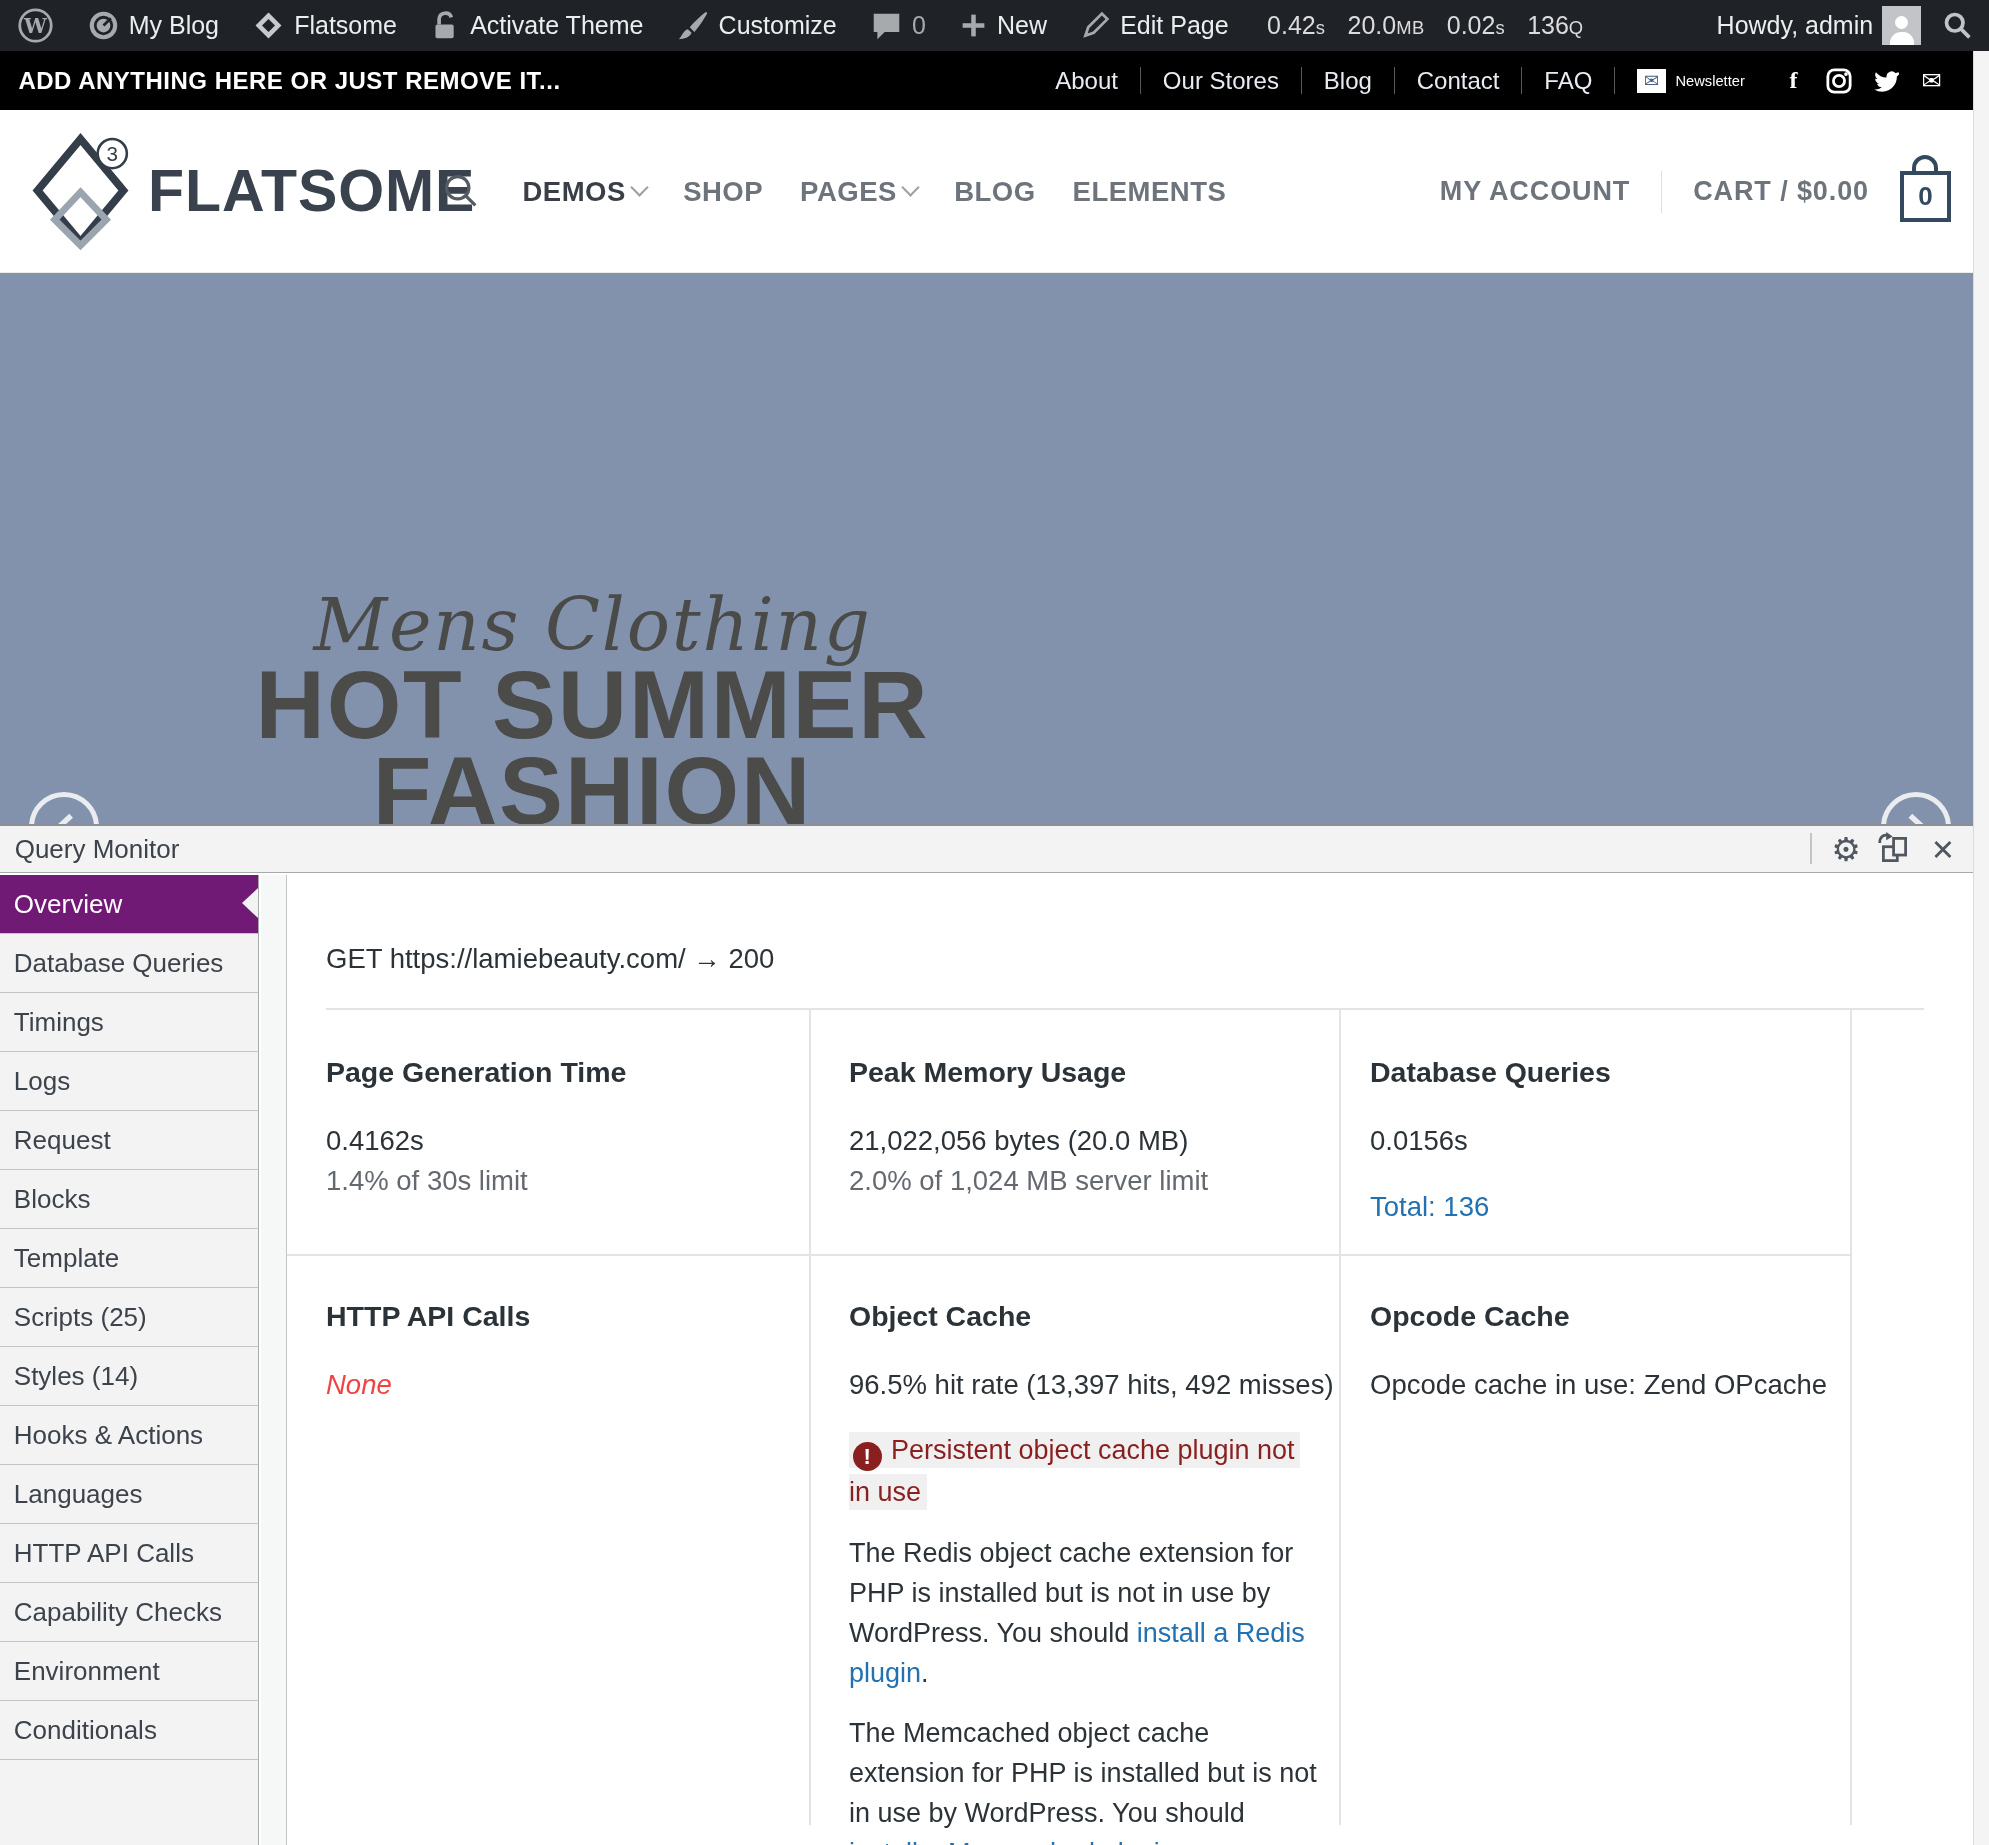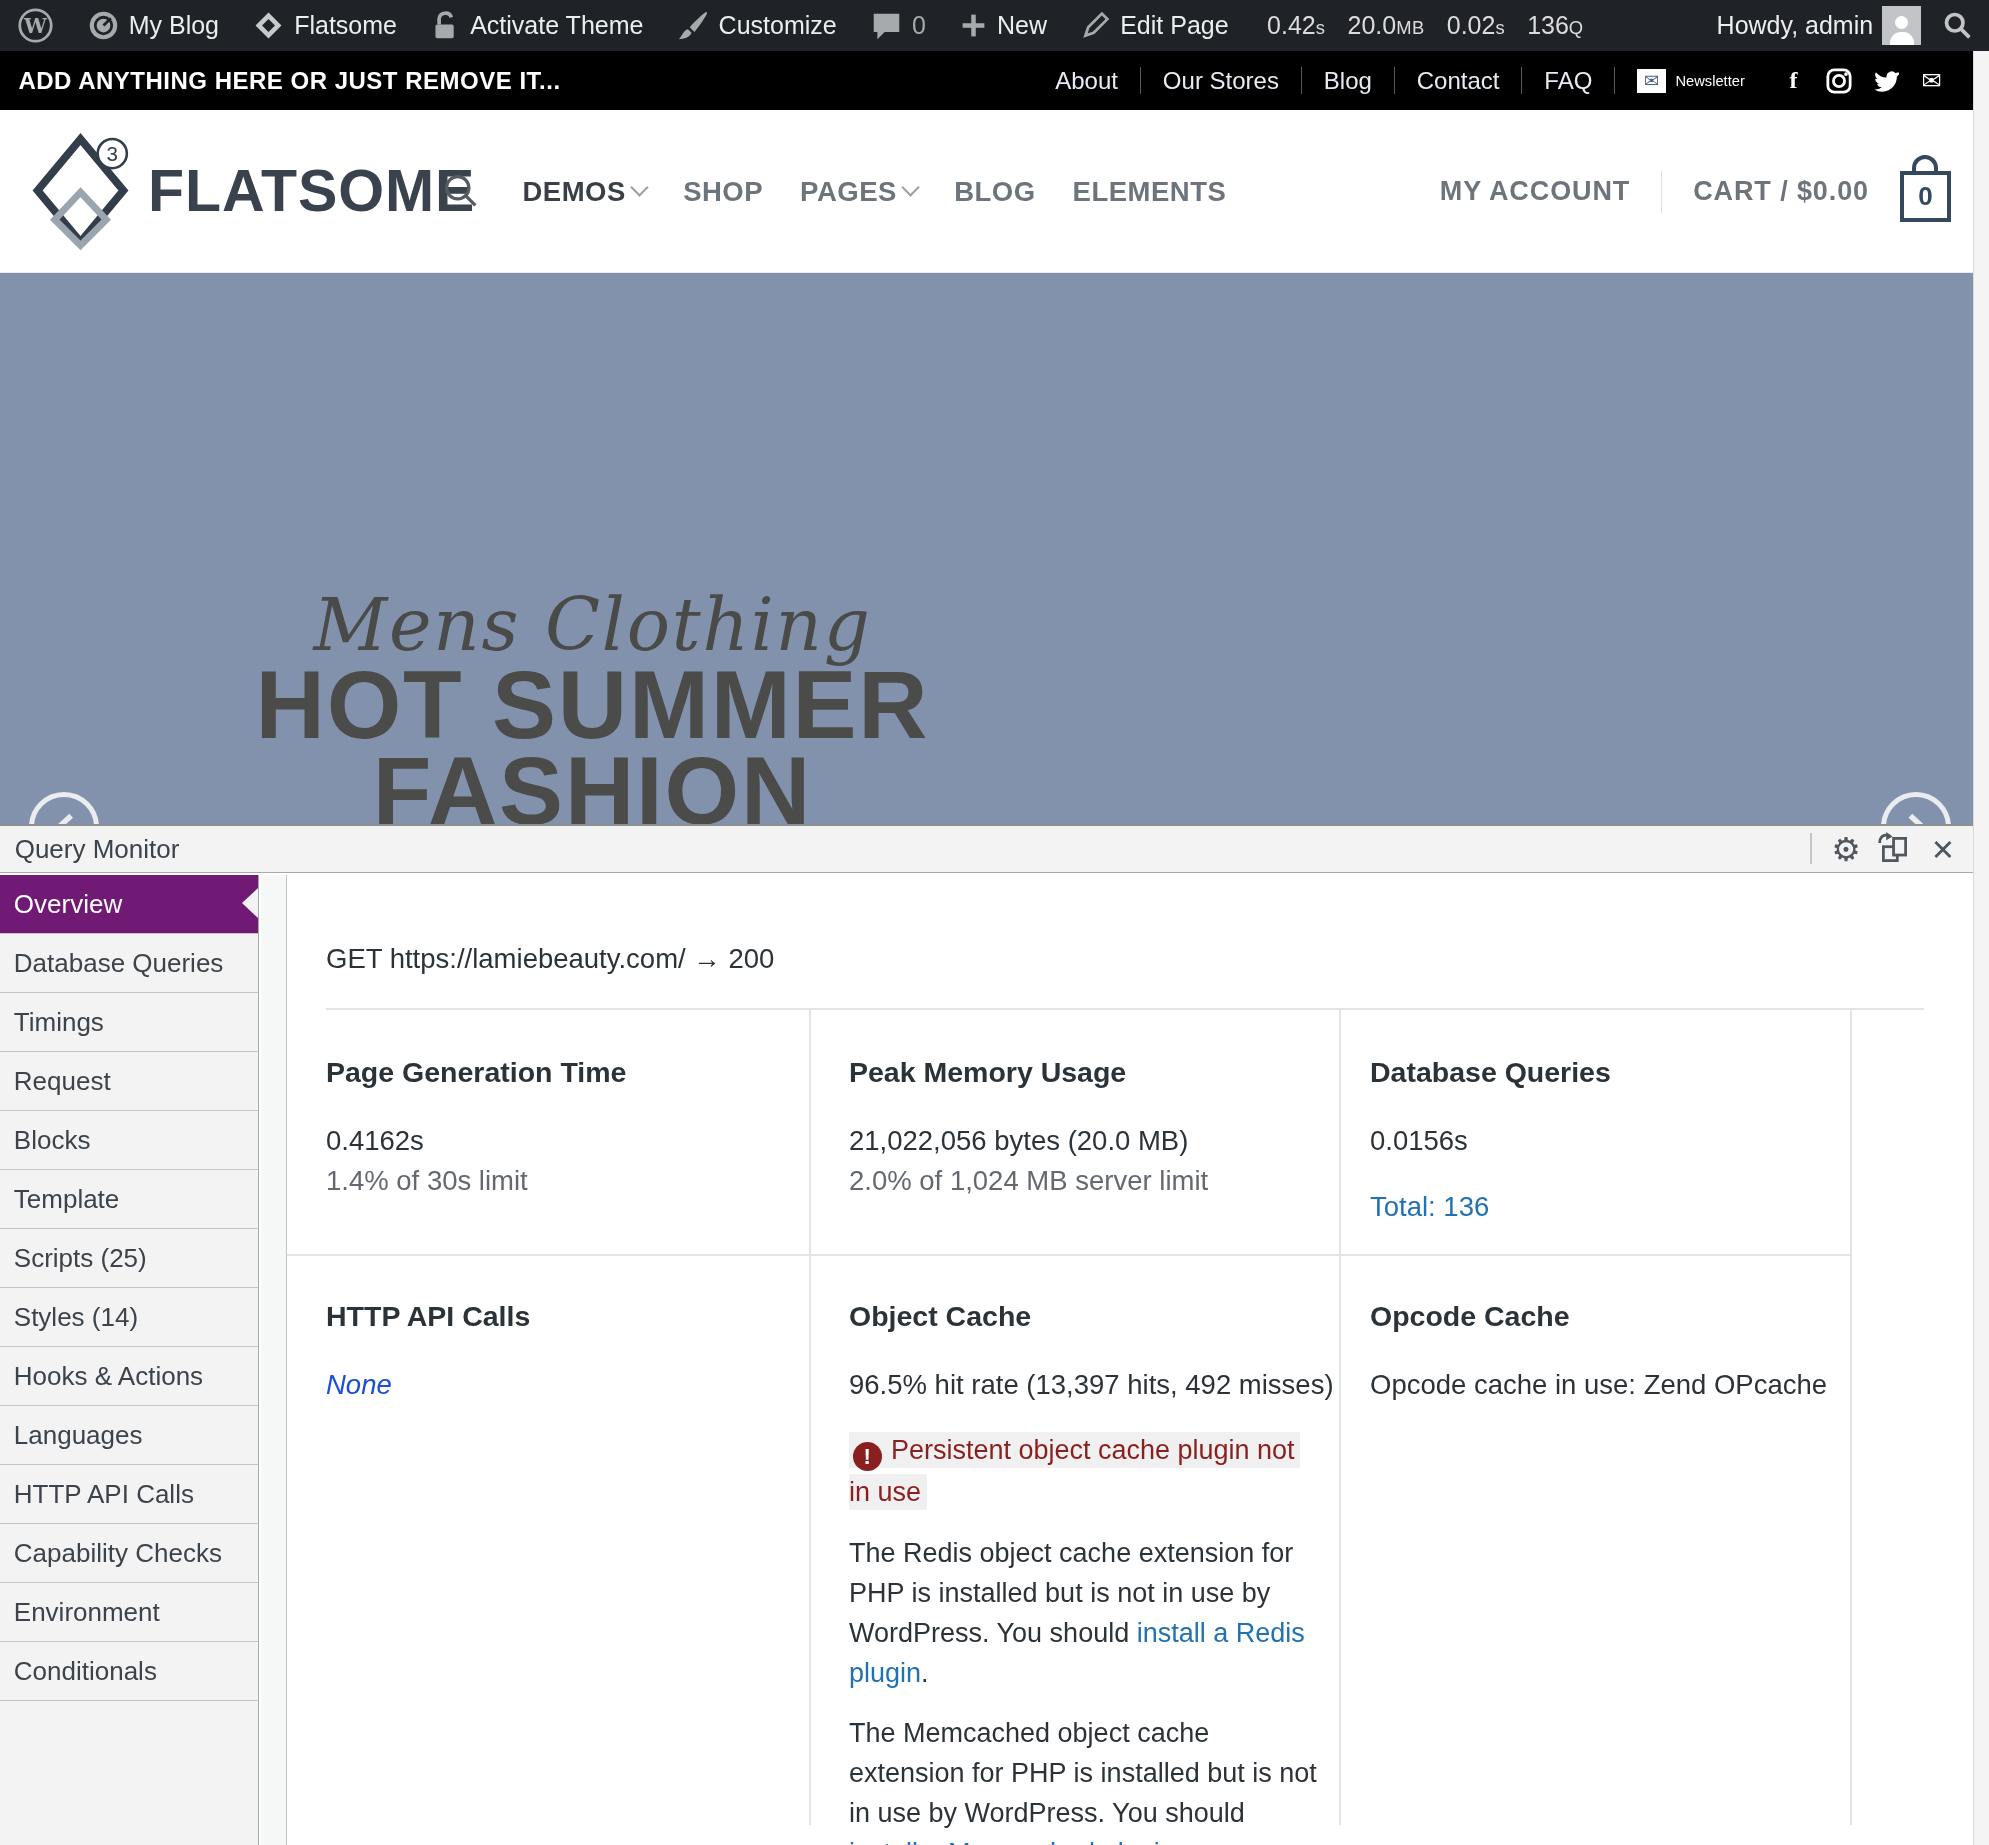--- a/index.html
+++ b/index.html
@@ -100,21 +100,21 @@
   .vline { position:absolute; top:135px; width:1.8px; height:815px; background:#e2e4e7; }
   #vl1 { left:522px; } #vl2 { left:1052px; } #vl3 { left:1563px; }
   .hline { position:absolute; left:0; top:379px; width:1563px; height:1.8px; background:#e2e4e7; }
 
   .qm-cell { position:absolute; width:482px; }
   .qm-cell h3 { font-size:28.5px; font-weight:700; color:#2c3338; line-height:33px; }
   .qm-val { margin-top:32px; font-size:27.5px; line-height:40px; color:#2c3338; white-space:nowrap; }
   .qm-cap { font-size:27.5px; line-height:40px; color:#646970; }
   .qm-link { color:#2271b1; cursor:pointer; }
   .qm-total { margin-top:26px; font-size:27.5px; line-height:40px; }
-  .qm-none { margin-top:32px; font-size:27.5px; line-height:40px; font-style:italic; color:#1d4ed8; }
+  .qm-none { margin-top:32px; font-size:27.5px; line-height:40px; font-style:italic; color:#ef4444; }
   .c1 { left:39px; } .c2 { left:562px; } .c3 { left:1083px; }
   .r1 { top:181px; } .r2 { top:425px; }
   .qm-cell p { font-size:27px; line-height:40px; color:#2c3338; margin-top:20px; width:468px; }
   .qm-warn { margin-top:24px; width:468px; font-size:27px; line-height:42px; color:#8a1f1f; }
   .qm-warn .wtxt { background:#f0f0f1; padding:2.8px 5.5px 2.8px 0; -webkit-box-decoration-break:clone; box-decoration-break:clone; }
   .warn-ico { display:inline-flex; width:29px; height:29px; border-radius:50%; background:#8a1f1f; color:#fff;
               font-size:22px; font-weight:700; align-items:center; justify-content:center;
               vertical-align:-4.6px; margin:0 9.2px 0 3.7px; }
 
   
@@ -319,20 +319,21 @@
           <polygon points="11,1 18,6 11,10" fill="#50575e"></polygon>
         </svg>
       </div>
       <div class="qm-btn" id="qm-close">✕</div>
     </div>
 
     <div id="qm-menu">
       <div class="qm-item selected">Overview</div>
       <div class="qm-item">Database Queries</div>
       <div class="qm-item">Timings</div>
+      <div class="qm-item">Logs</div>
       <div class="qm-item">Request</div>
       <div class="qm-item">Blocks</div>
       <div class="qm-item">Template</div>
       <div class="qm-item">Scripts (25)</div>
       <div class="qm-item">Styles (14)</div>
       <div class="qm-item">Hooks &amp; Actions</div>
       <div class="qm-item">Languages</div>
       <div class="qm-item">HTTP API Calls</div>
       <div class="qm-item">Capability Checks</div>
       <div class="qm-item">Environment</div>

